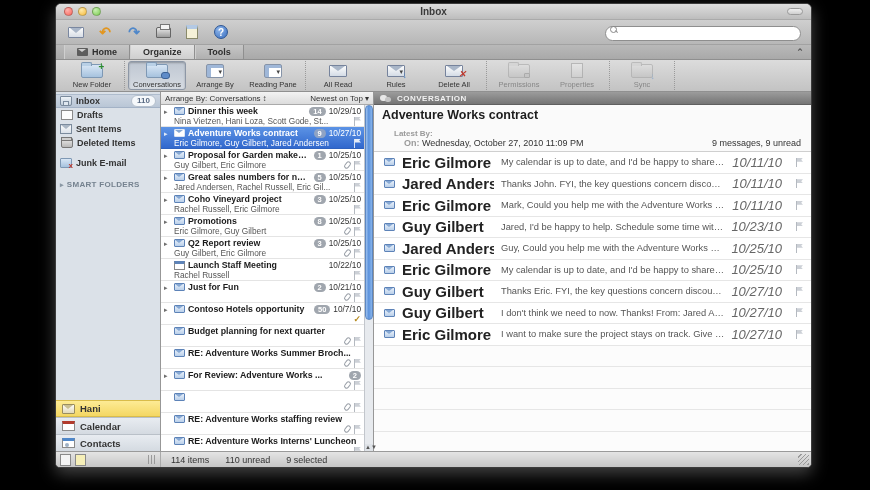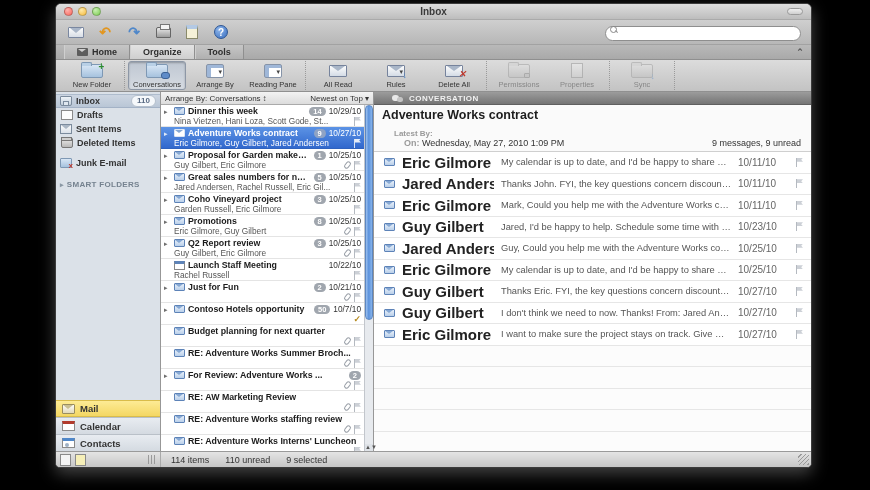--- a/index.html
+++ b/index.html
@@ -212,21 +212,21 @@
   .lscroll { position:absolute; right:0; top:13px; bottom:0; width:9px;
           background:#e7eaee; border-left:1px solid #c2c6cc; }
   .lthumb { position:absolute; left:0; right:0; top:0; height:62%; border-radius:5px;
           background:linear-gradient(90deg,#9cc1ef,#5b92dd 45%,#86b3ea); border:1px solid #5c87c2; }
   .larrows { position:absolute; left:0; right:0; bottom:0; font-size:6px; color:#555;
           text-align:center; line-height:7px; background:#dfe3e8; }
 
   
   .convo { flex:1; background:#fff; display:flex; flex-direction:column; min-width:0; }
   .cv-bar { height:13px; flex:0 0 13px; background:linear-gradient(#9c9c9c,#757575);
-          display:flex; align-items:center; gap:5px; padding:0 18px;
+          display:flex; align-items:center; gap:5px; padding:0 6px;
           border-bottom:1px solid #5f5f5f; }
   .cv-bar-label { color:#f2f2f2; font-size:8px; font-weight:bold; letter-spacing:.5px; }
   .bubbles { position:relative; width:12px; height:9px; }
   .bubbles::before { content:""; position:absolute; left:0; top:1px; width:7px; height:6px;
           background:#e8e8e8; border-radius:3px; }
   .bubbles::after { content:""; position:absolute; left:5px; top:3px; width:6px; height:5px;
           background:#c4c4c4; border-radius:3px; }
   .cv-head { flex:0 0 47px; background:#fafafa; border-bottom:1px solid #cfcfcf;
           padding:3px 10px 2px 8px; display:flex; flex-direction:column; }
   .cv-subject { font-size:12.5px; font-weight:bold; color:#1d1d1d; }
@@ -237,21 +237,21 @@
   .cv-on .onlab { color:#9a9a9a; font-weight:bold; }
   .cv-summary { margin-left:auto; font-size:9px; color:#333; }
   .cv-rows { flex:1; overflow:hidden; }
   .c-row { height:21.5px; display:flex; align-items:center; gap:7px; padding:0 8px 0 10px;
           border-bottom:1px solid #e6e6e6; background:#fff; }
   .c-row.empty { background:#fcfcfc; }
   .c-sender { width:92px; flex:0 0 92px; font-size:15px; font-weight:bold; color:#222;
           white-space:nowrap; overflow:hidden; }
   .c-prev { flex:1; font-size:9.3px; color:#555; white-space:nowrap; overflow:hidden;
           text-overflow:ellipsis; }
-  .c-date { flex:0 0 44px; font-size:10px; color:#666; }
+  .c-date { flex:0 0 44px; font-size:13px; color:#666;font-style:italic; }
   .c-flagcell { flex:0 0 14px; display:flex; justify-content:flex-end; }
 
   
   .statusbar { height:16px; flex:0 0 16px; background:linear-gradient(#e4e4e4,#c6c6c6);
           border-top:1px solid #9a9a9a; display:flex; align-items:center; position:relative; }
   .sb-left { width:105px; flex:0 0 105px; display:flex; align-items:center; gap:4px;
           padding:0 4px; border-right:1px solid #aaa; height:100%; }
   .sb-ic { width:11px; height:12px; border:1px solid #8a8a8a; background:#f4f4f4; }
   .sb-ic.note { background:#f6efB8; }
   .sb-handle { margin-left:auto; width:8px; height:9px;
@@ -431,21 +431,21 @@
         </div>
         <div class="gap10"></div>
         <div class="smart">
           <span class="tri-g">▸</span>
           <span>SMART FOLDERS</span>
         </div>
       </div>
       <div class="side-spacer"></div>
       <div class="navbtn sel">
         <span class="nic nic-mail"></span>
-        <span>Mail</span>
+        <span>Hani</span>
       </div>
       <div class="navbtn">
         <span class="nic nic-calendar"></span>
         <span>Calendar</span>
       </div>
       <div class="navbtn">
         <span class="nic nic-contacts"></span>
         <span>Contacts</span>
       </div>
     </div>
@@ -528,21 +528,21 @@
 
         <div class="msg-row">
           <div class="l1">
                 <span class="tri">▸</span>
                 <span class="lenv"></span>
                 <span class="subj">Coho Vineyard project</span>
                 <span class="badge">3</span>
                 <span class="mdate">10/25/10</span>
               </div>
           <div class="l2">
-                <span class="senders">Garden Russell, Eric Gilmore</span>
+                <span class="senders">Rachel Russell, Eric Gilmore</span>
                 <span class="l2-icons">
                   <span class="lflag"></span>
                 </span>
               </div>
         </div>
 
         <div class="msg-row">
           <div class="l1">
                 <span class="tri">▸</span>
                 <span class="lenv"></span>
@@ -667,21 +667,20 @@
                   <span class="clip"></span>
                   <span class="lflag"></span>
                 </span>
               </div>
         </div>
 
         <div class="msg-row">
           <div class="l1">
                 <span class="tri"></span>
                 <span class="lenv"></span>
-                <span class="subj">RE: AW Marketing Review</span>
               </div>
           <div class="l2">
                 <span class="senders"></span>
                 <span class="l2-icons">
                   <span class="clip"></span>
                   <span class="lflag"></span>
                 </span>
               </div>
         </div>
 
@@ -724,21 +723,21 @@
     <div class="convo">
       <div class="cv-bar">
         <span class="bubbles"></span>
         <span class="cv-bar-label">CONVERSATION</span>
       </div>
       <div class="cv-head">
         <div class="cv-subject">Adventure Works contract</div>
         <div class="cv-meta">
           <div class="cv-latest">
             <span class="cv-latest-label">Latest By:</span>
-            <span class="cv-on"><span class="onlab">On:</span> <span>Wednesday, May 27, 2010 1:09 PM</span></span>
+            <span class="cv-on"><span class="onlab">On:</span> <span>Wednesday, October 27, 2010 11:09 PM</span></span>
           </div>
           <span class="cv-summary">9 messages, 9 unread</span>
         </div>
       </div>
       <div class="cv-rows">
 
         <div class="c-row">
           <span class="lenv"></span>
           <span class="c-sender">Eric Gilmore</span>
           <span class="c-prev">My calendar is up to date, and I'd be happy to share my experiences....</span>

